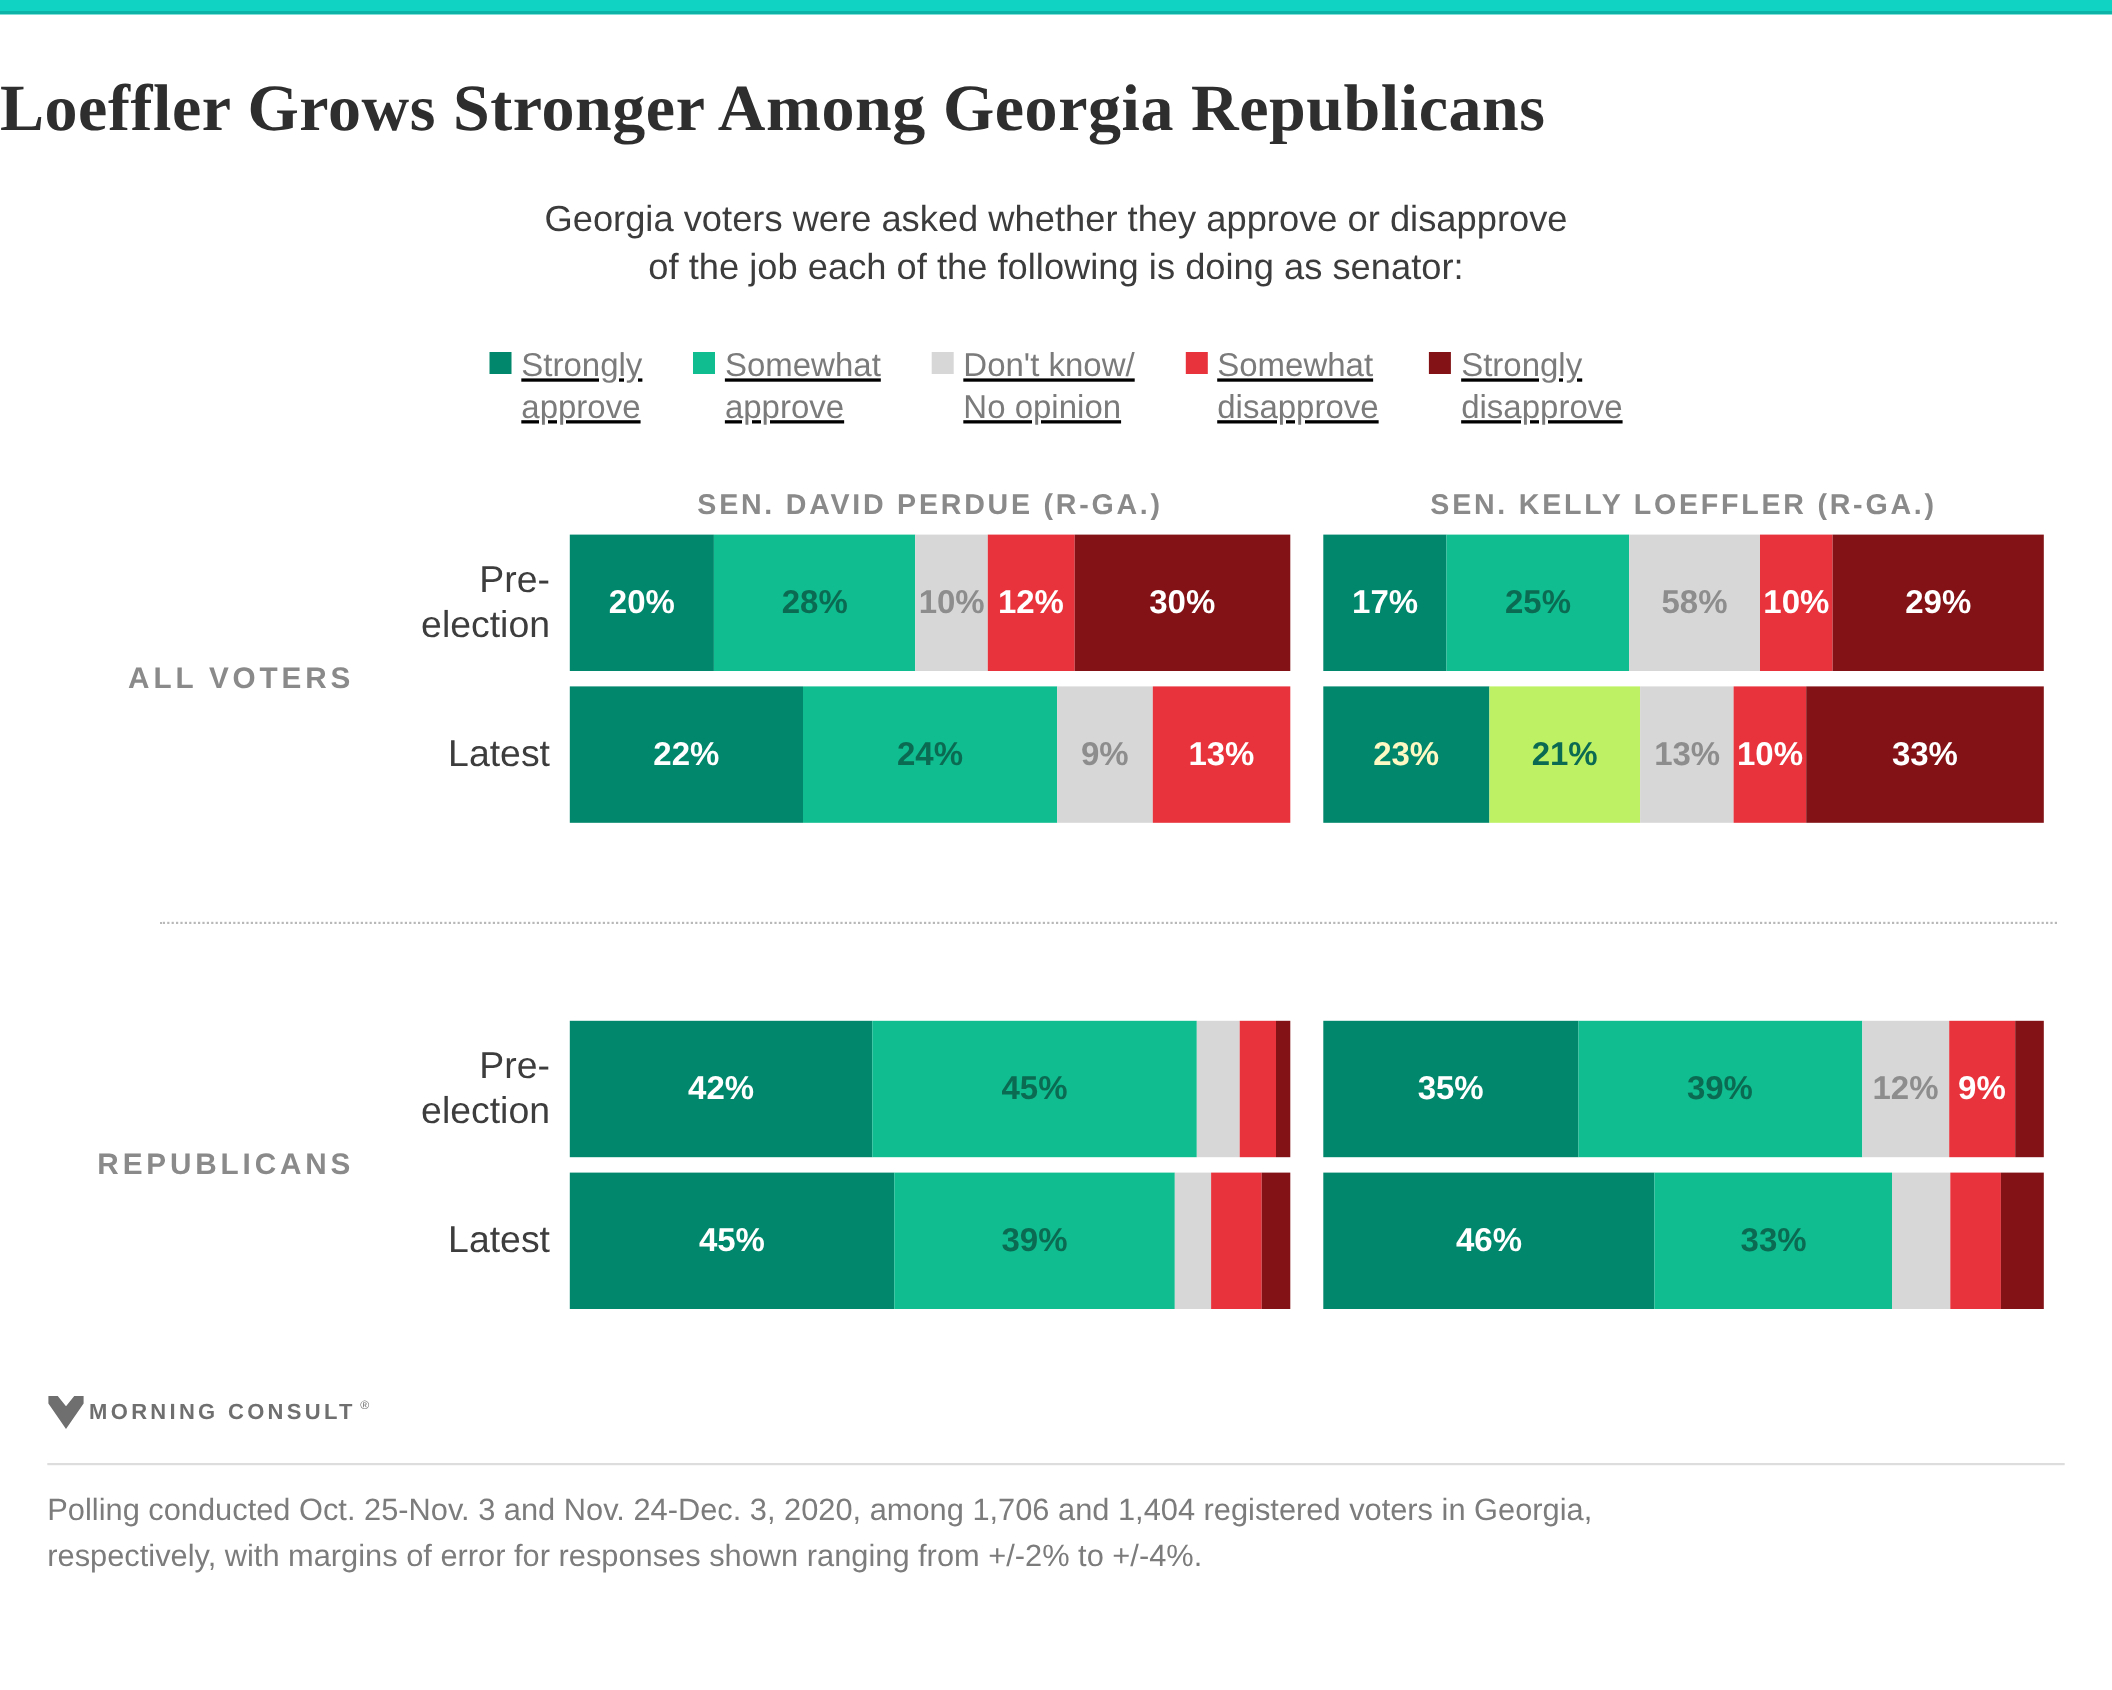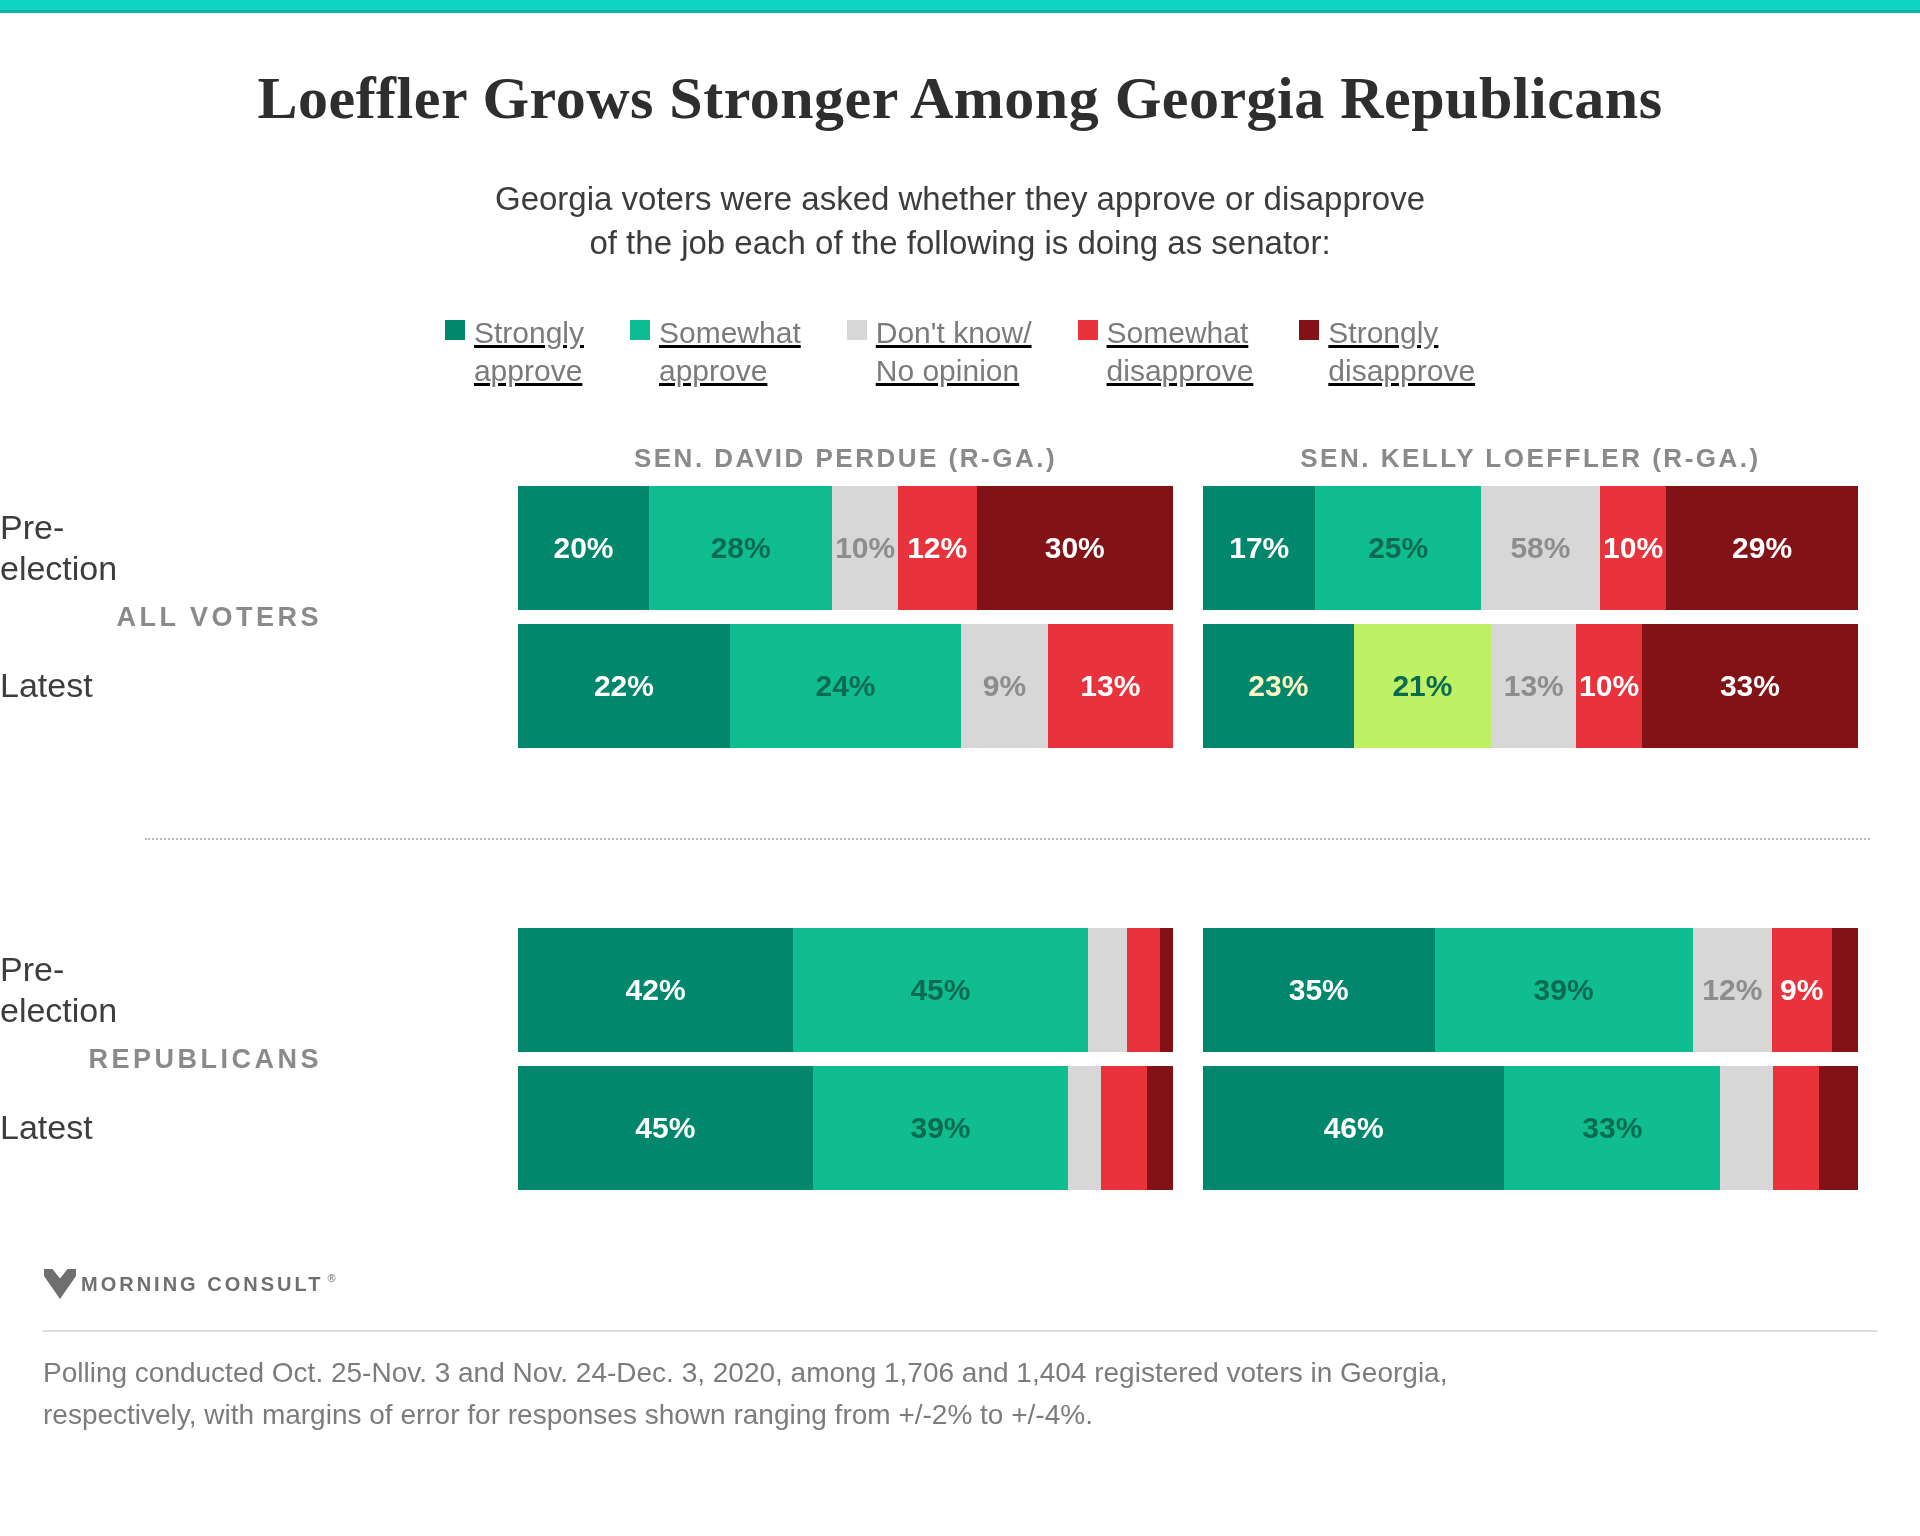--- a/index.html
+++ b/index.html
@@ -3,21 +3,21 @@
 <meta charset="utf-8">
 <style>
   html,body{margin:0;padding:0;background:#fff;}
   body{
     width:1920px;height:1536px;overflow:hidden;position:relative;
     font-family:"Liberation Sans",sans-serif;
     -webkit-font-smoothing:antialiased;
   }
   .topbar{height:10px;border-bottom:3px solid #0db3a6;}
   .title{
-    margin-top:52px;text-align:center;
+    margin-top:52px;text-align:left;
     font-family:"Liberation Serif",serif;font-weight:bold;
     font-size:60px;color:#2e2e2e;letter-spacing:.5px;line-height:1.1;
   }
   .subtitle{
     margin-top:46px;text-align:center;font-size:33px;color:#3c3c3c;
     line-height:1.32;white-space:pre-line;
   }
   .legend{display:flex;justify-content:center;margin-top:50px;gap:46px;text-decoration:underline;}
   .legend-item{display:flex;gap:9px;}
   .legend-swatch{width:20px;height:20px;margin-top:6px;flex:none;}
@@ -29,21 +29,21 @@
   #sections{margin-top:12px;}
   .section{position:relative;}
   .section-label{
     position:absolute;left:0;top:50%;transform:translateY(-50%);
     width:322px;text-align:right;font-size:27px;font-weight:bold;
     letter-spacing:3.5px;color:#8a8a8a;
   }
   .chart-row{display:flex;align-items:center;margin-bottom:14px;}
   .chart-row:last-child{margin-bottom:0;}
   .row-label{
-    width:518px;box-sizing:border-box;padding-right:18px;
+    width:518px;box-sizing:border-box;padding-right:18px;text-align:right;
     font-size:34px;color:#3d3d3d;line-height:1.22;white-space:pre-line;flex:none;
   }
   .bar{width:655px;height:124px;display:flex;flex:none;}
   .bar-gap{width:30px;flex:none;}
   .seg{
     display:flex;align-items:center;justify-content:center;
     font-size:30px;font-weight:bold;white-space:nowrap;min-width:0;overflow:visible;
   }
   .divider{border-top:2px dotted #b8b8b8;width:1725px;margin:90px 0 88px 145px;}
   .brand{display:flex;align-items:flex-start;gap:4px;margin:78px 0 0 43px;}

